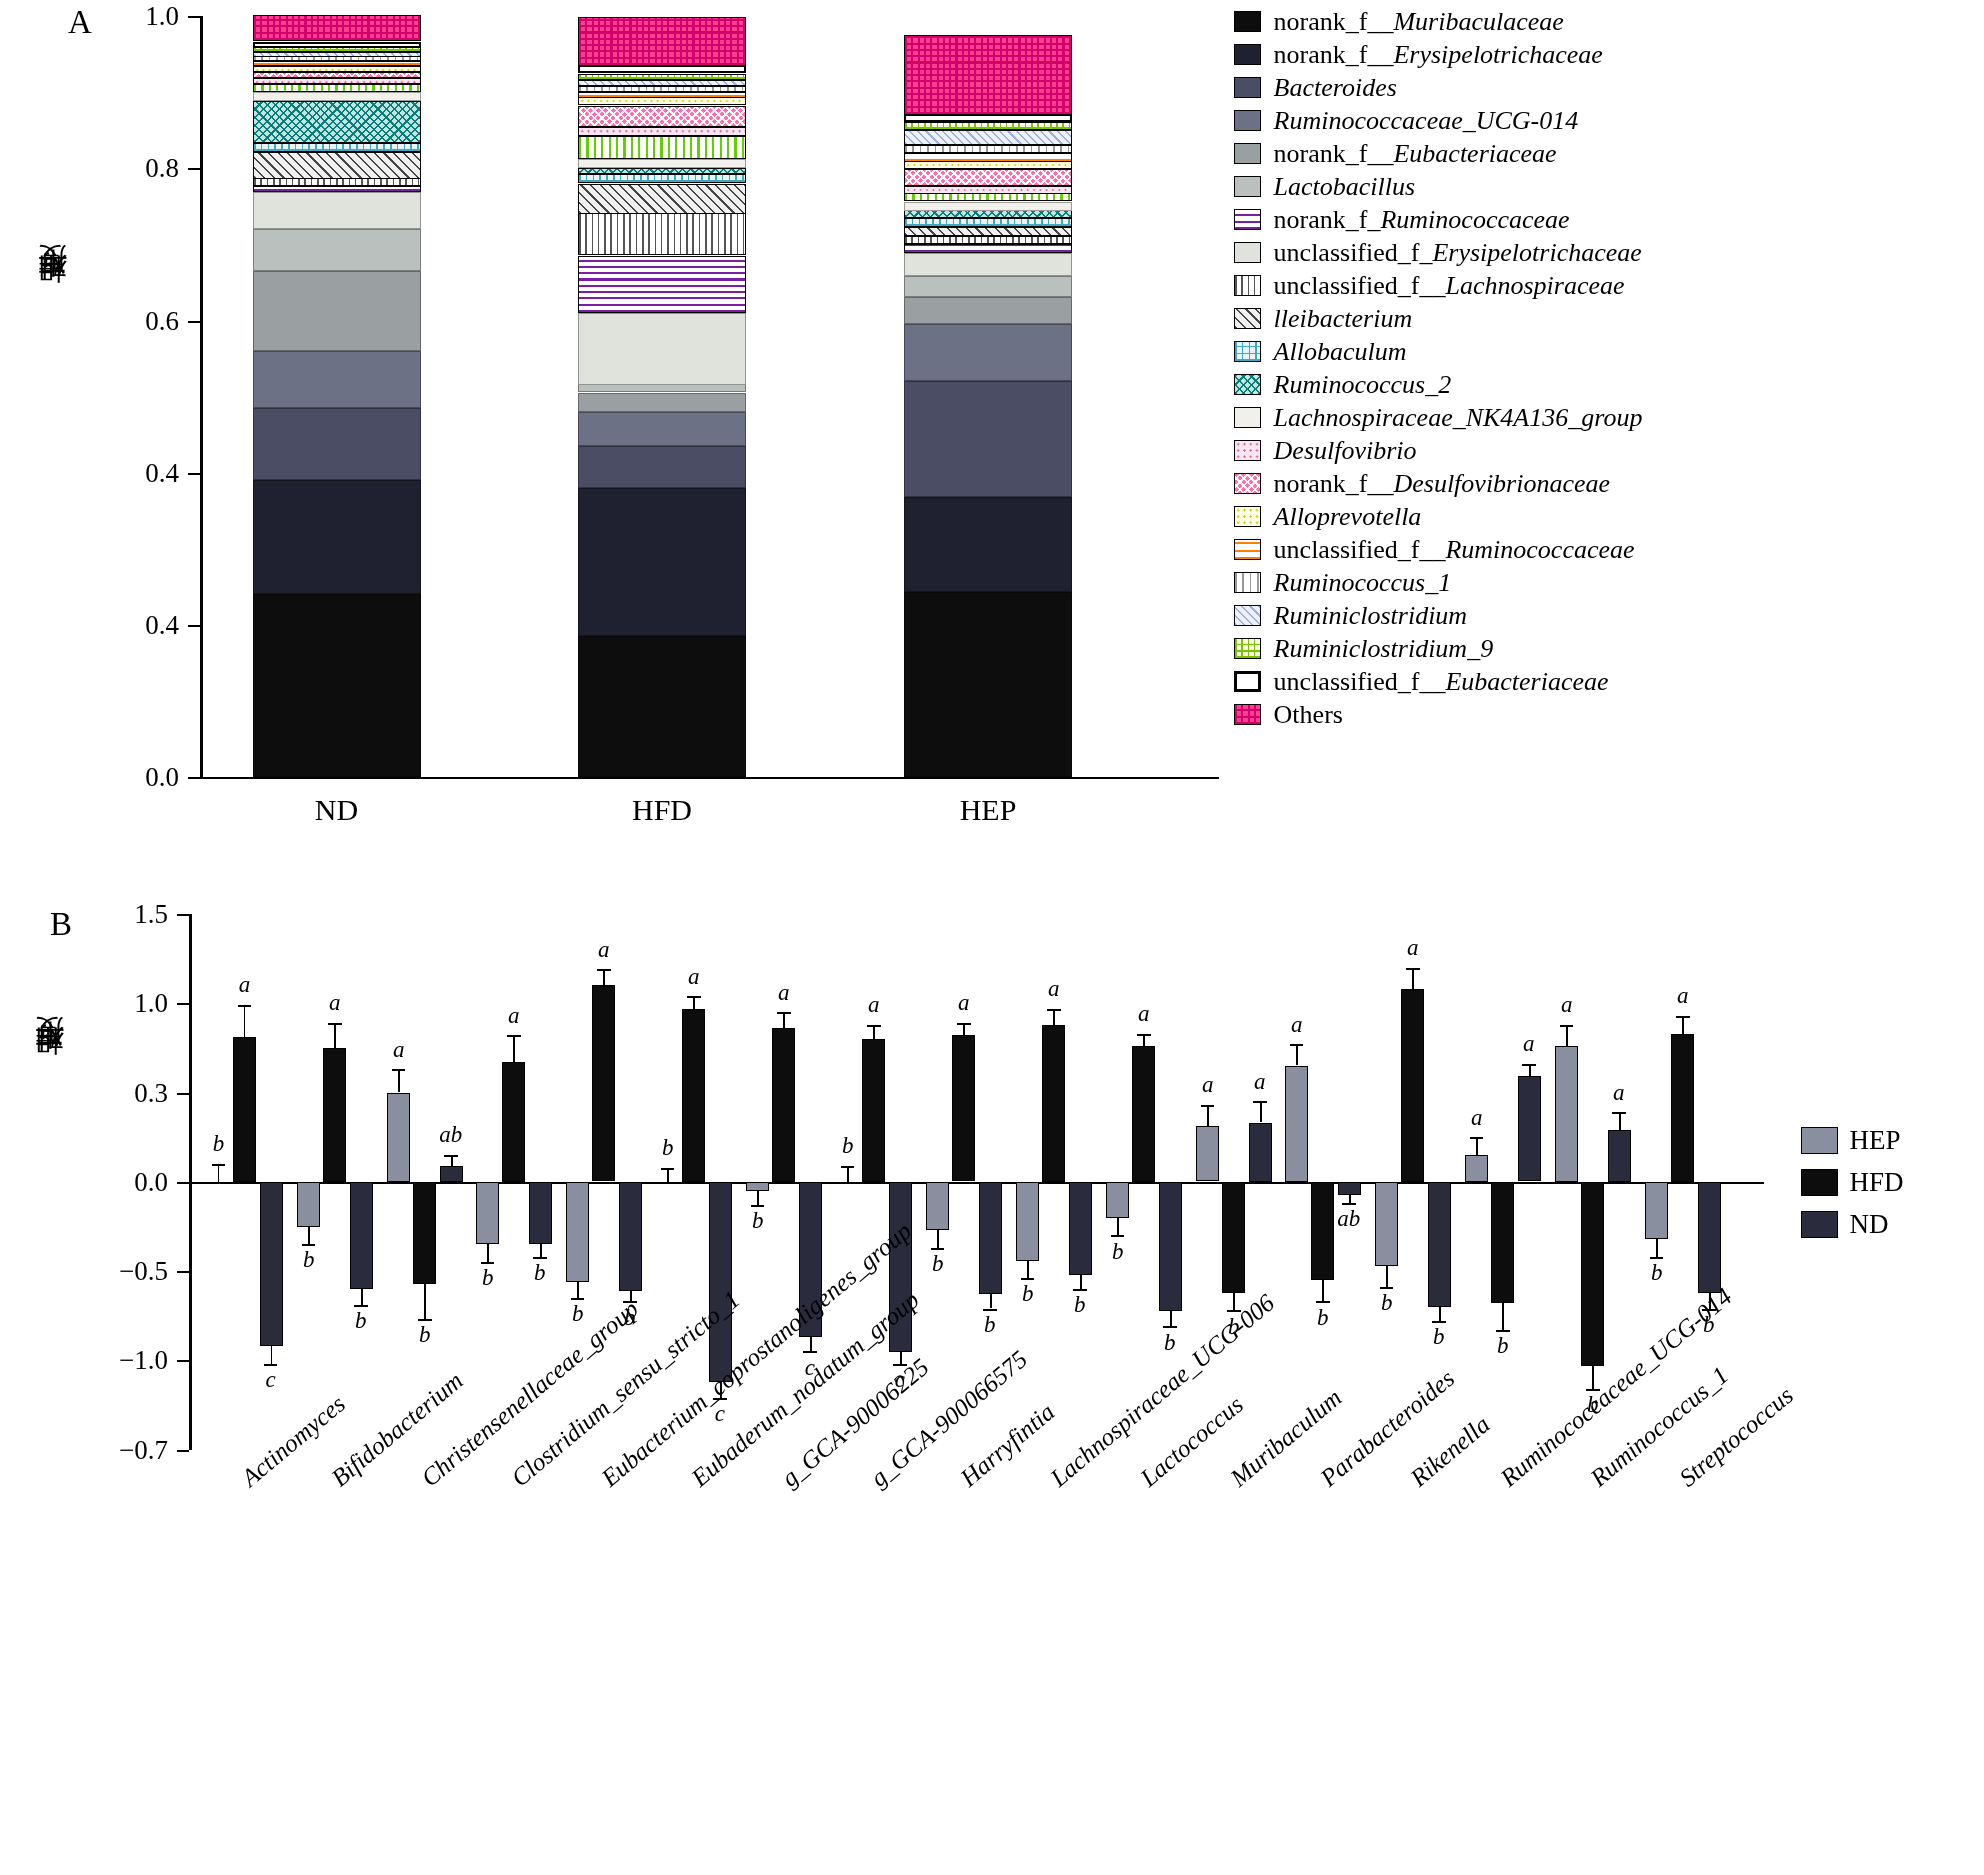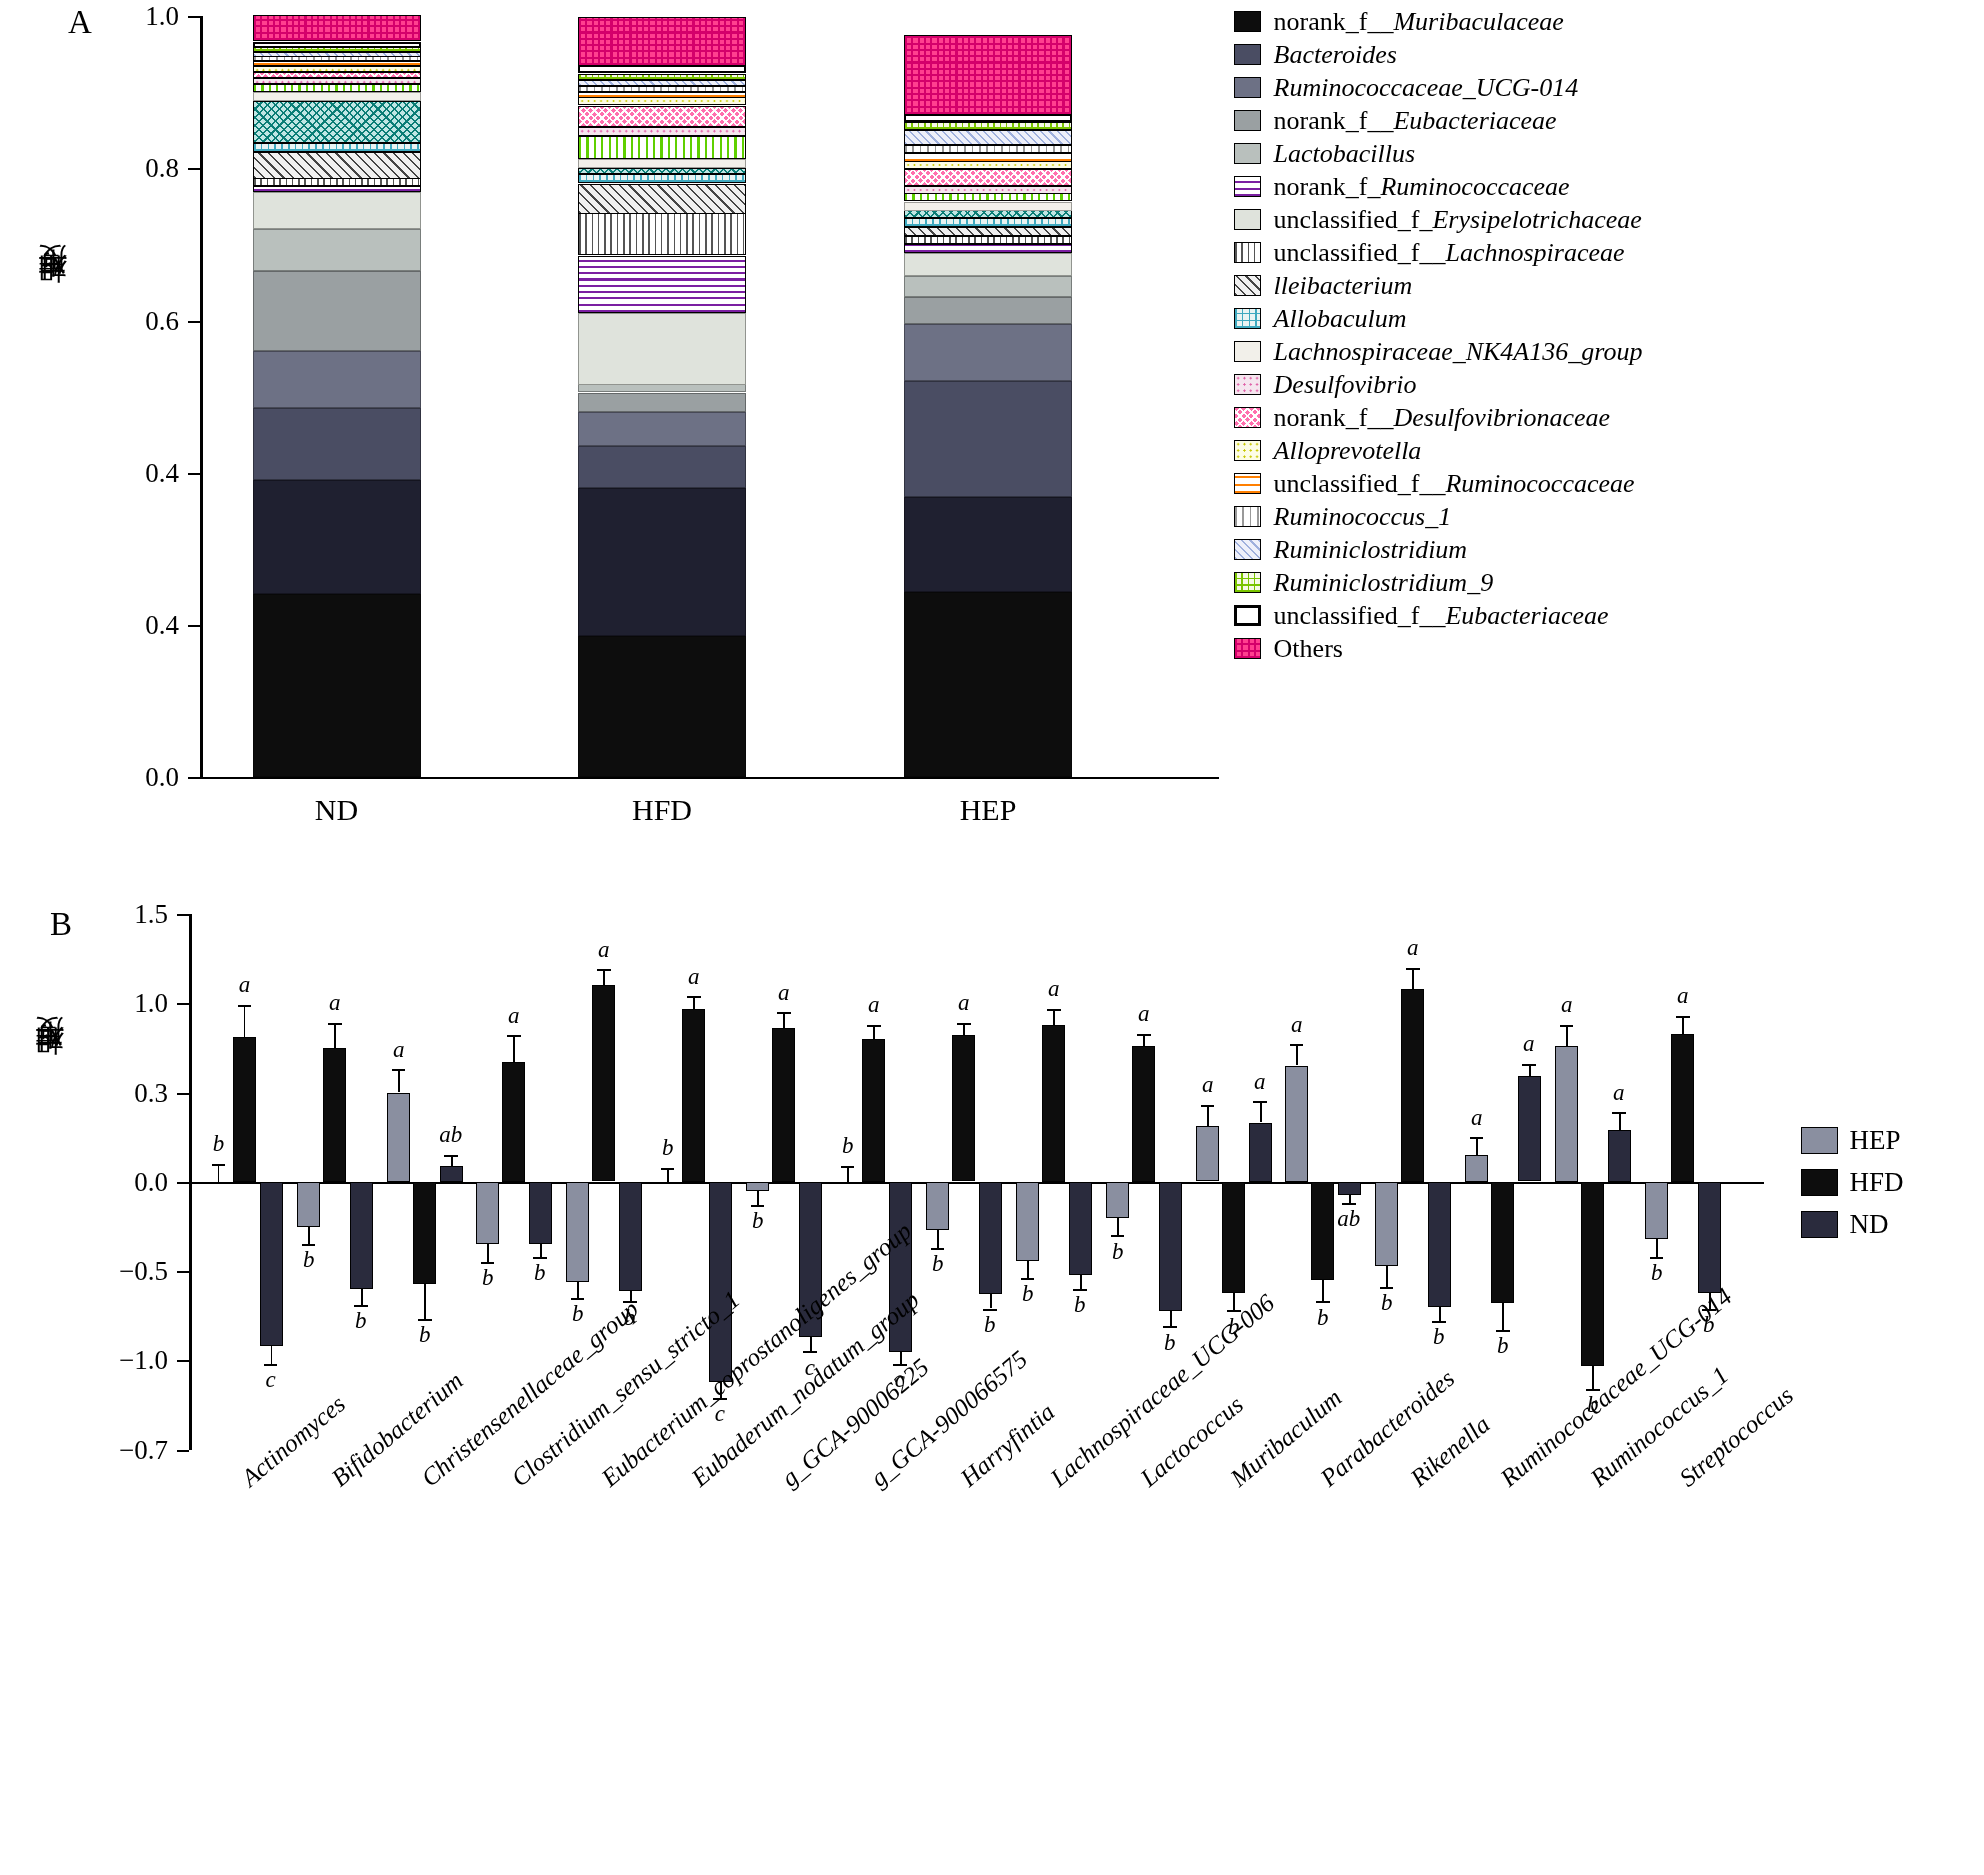--- a/index.html
+++ b/index.html
@@ -349,20 +349,24 @@
         <div class="a-xtick-label" style="left: 683px;">HEP</div>
       </div>
   </div>
 
   <div id="a-legend">
       <div class="legend-row">
         <span class="legend-swatch" style="background-color: rgb(13, 13, 13);"></span>
         <span class="legend-text">norank_f__<i>Muribaculaceae</i></span>
       </div>
       <div class="legend-row">
+        <span class="legend-swatch" style="background-color: rgb(31, 32, 48);"></span>
+        <span class="legend-text">norank_f__<i>Erysipelotrichaceae</i></span>
+      </div>
+      <div class="legend-row">
         <span class="legend-swatch" style="background-color: rgb(74, 77, 99);"></span>
         <span class="legend-text"><i>Bacteroides</i></span>
       </div>
       <div class="legend-row">
         <span class="legend-swatch" style="background-color: rgb(109, 113, 133);"></span>
         <span class="legend-text"><i>Ruminococcaceae_UCG-014</i></span>
       </div>
       <div class="legend-row">
         <span class="legend-swatch" style="background-color: rgb(154, 160, 162);"></span>
         <span class="legend-text">norank_f__<i>Eubacteriaceae</i></span>
@@ -383,20 +387,24 @@
         <span class="legend-swatch" style="background-color: rgb(255, 255, 255); background-image: repeating-linear-gradient(90deg, rgb(85, 85, 85) 0px, rgb(85, 85, 85) 1.6px, transparent 1.6px, transparent 6.3px);"></span>
         <span class="legend-text">unclassified_f__<i>Lachnospiraceae</i></span>
       </div>
       <div class="legend-row">
         <span class="legend-swatch" style="background-color: rgb(240, 240, 240); background-image: repeating-linear-gradient(45deg, rgb(68, 68, 68) 0px, rgb(68, 68, 68) 1.6px, transparent 1.6px, transparent 6.8px);"></span>
         <span class="legend-text"><i>lleibacterium</i></span>
       </div>
       <div class="legend-row">
         <span class="legend-swatch" style="background-color: rgb(234, 244, 243); background-image: repeating-linear-gradient(0deg, rgb(63, 169, 191) 0px, rgb(63, 169, 191) 1.6px, transparent 1.6px, transparent 6.8px), repeating-linear-gradient(90deg, rgb(63, 169, 191) 0px, rgb(63, 169, 191) 1.6px, transparent 1.6px, transparent 6.8px);"></span>
         <span class="legend-text"><i>Allobaculum</i></span>
+      </div>
+      <div class="legend-row">
+        <span class="legend-swatch" style="background-color: rgb(191, 230, 228); background-image: repeating-linear-gradient(45deg, rgb(10, 125, 118) 0px, rgb(10, 125, 118) 1.6px, transparent 1.6px, transparent 5.8px), repeating-linear-gradient(-45deg, rgb(10, 125, 118) 0px, rgb(10, 125, 118) 1.6px, transparent 1.6px, transparent 5.8px);"></span>
+        <span class="legend-text"><i>Ruminococcus_2</i></span>
       </div>
       <div class="legend-row">
         <span class="legend-swatch" style="background-color: rgb(242, 240, 234);"></span>
         <span class="legend-text"><i>Lachnospiraceae_NK4A136_group</i></span>
       </div>
       <div class="legend-row">
         <span class="legend-swatch" style="background-color: rgb(245, 230, 239); background-size: 6.3px 6.3px; background-image: radial-gradient(rgb(224, 96, 168) 22%, transparent 24%);"></span>
         <span class="legend-text"><i>Desulfovibrio</i></span>
       </div>
       <div class="legend-row">

